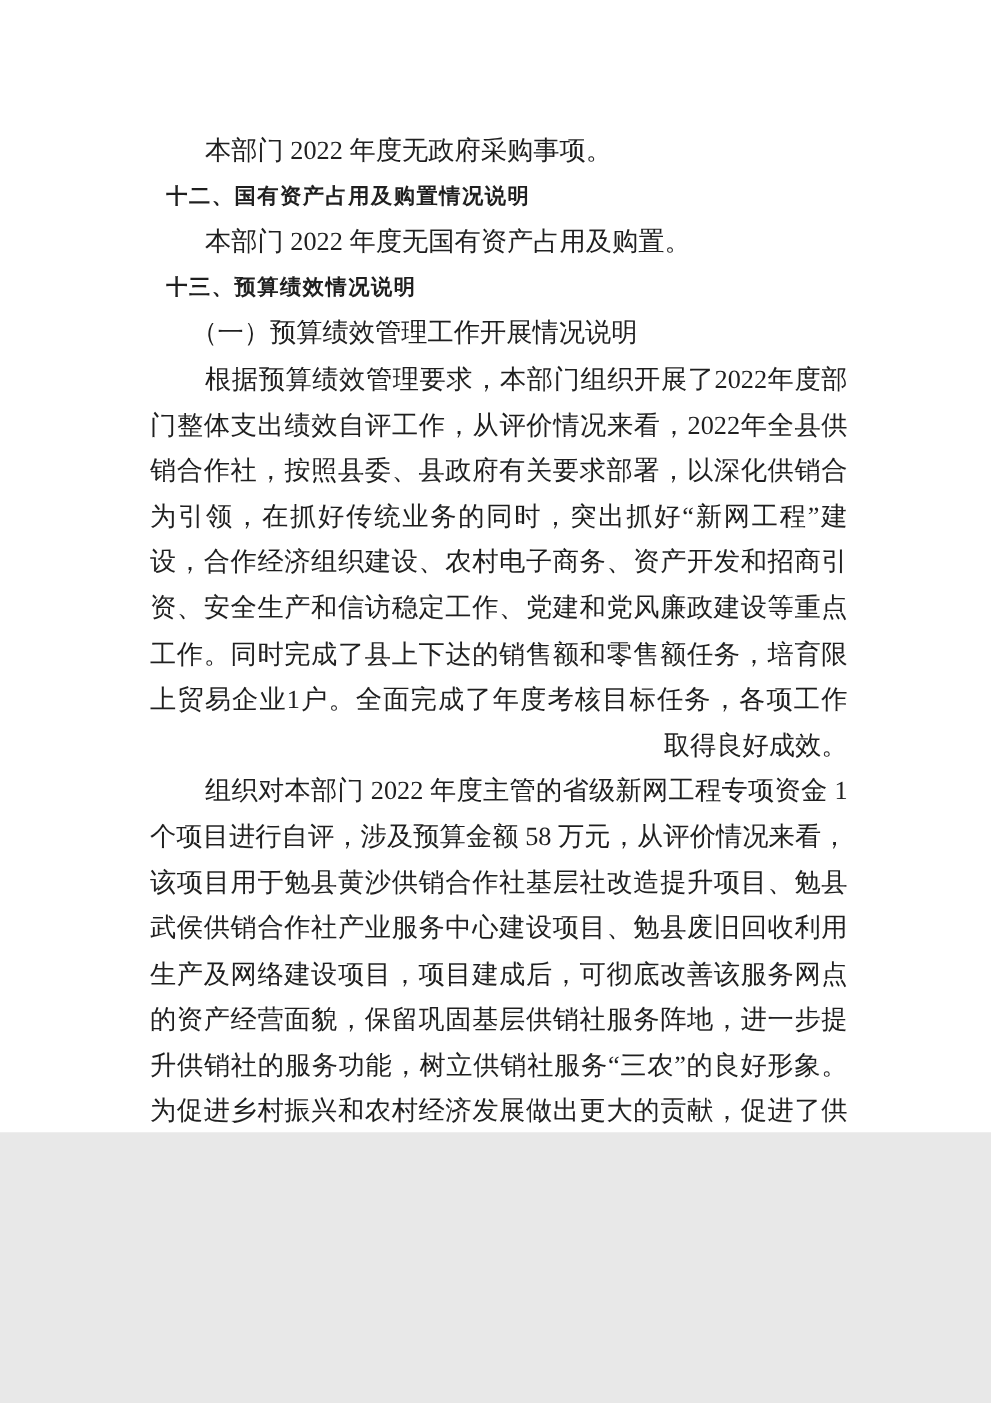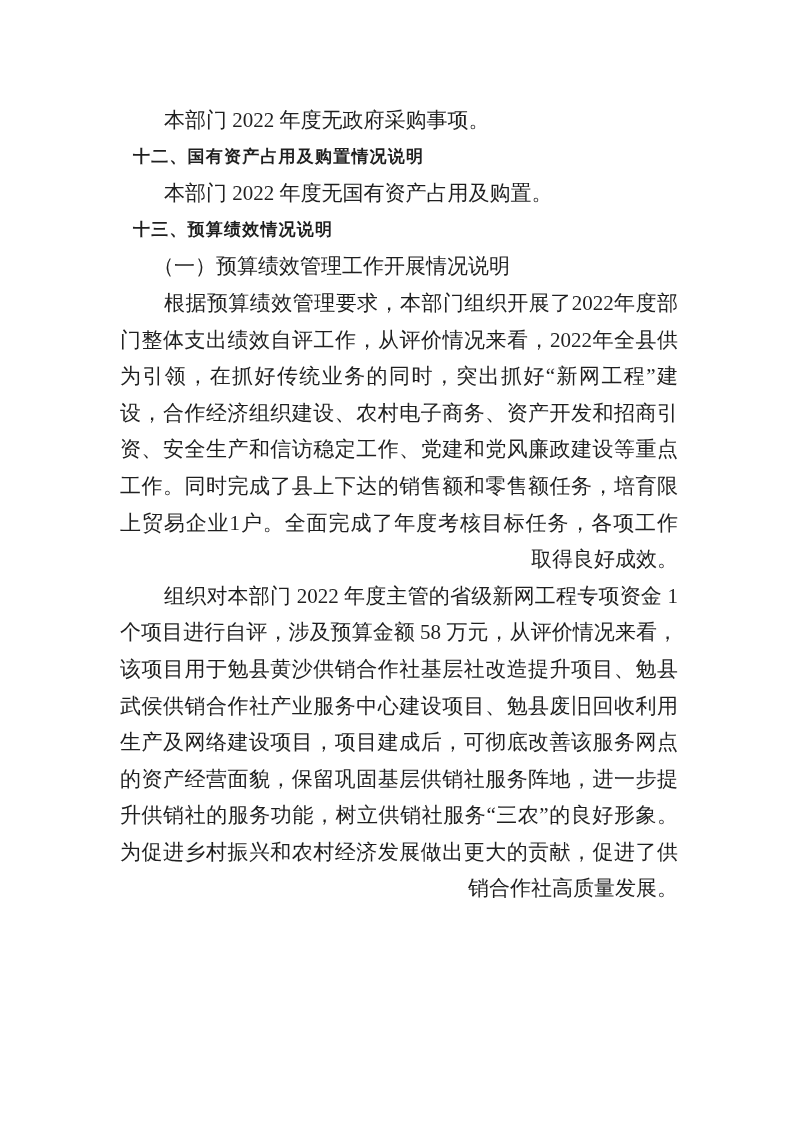--- a/index.html
+++ b/index.html
@@ -3,21 +3,21 @@
 <meta charset="utf-8">
 <style>
   :root {
     --page-bg: #ffffff;
     --text-color: #1f1f1f;
   }
   html, body { margin: 0; padding: 0; background: #e8e8e8; }
   .page {
     position: relative;
     width: 793px;
-    height: 1122px;
+    height: 906px;
     margin: 0 auto;
     background: var(--page-bg);
     overflow: hidden;
     color: var(--text-color);
     font-family: "Liberation Serif", "DejaVu Serif", serif;
   }
   .text-col {
     position: absolute;
     left: 120px;
     top: 102px;
@@ -65,20 +65,21 @@
     <div class="line heading">十二、国有资产占用及购置情况说明</div>
 
     <div class="line single">本部门 2022 年度无国有资产占用及购置。</div>
 
     <div class="line heading">十三、预算绩效情况说明</div>
 
     <div class="line subheading">（一）预算绩效管理工作开展情况说明</div>
 
     <div class="line j indent2 gap-before">根据预算绩效管理要求，本部门组织开展了2022年度部</div>
     <div class="line j">门整体支出绩效自评工作，从评价情况来看，2022年全县供</div>
+    <div class="line j">销合作社，按照县委、县政府有关要求部署，以深化供销合</div>
     <div class="line j">为引领，在抓好传统业务的同时，突出抓好“新网工程”建</div>
     <div class="line j">设，合作经济组织建设、农村电子商务、资产开发和招商引</div>
     <div class="line j">资、安全生产和信访稳定工作、党建和党风廉政建设等重点</div>
     <div class="line j">工作。同时完成了县上下达的销售额和零售额任务，培育限</div>
     <div class="line j">上贸易企业1户。全面完成了年度考核目标任务，各项工作</div>
     <div class="line end">取得良好成效。</div>
 
     <div class="line j indent2">组织对本部门 2022 年度主管的省级新网工程专项资金 1</div>
     <div class="line j">个项目进行自评，涉及预算金额 58 万元，从评价情况来看，</div>
     <div class="line j">该项目用于勉县黄沙供销合作社基层社改造提升项目、勉县</div>

